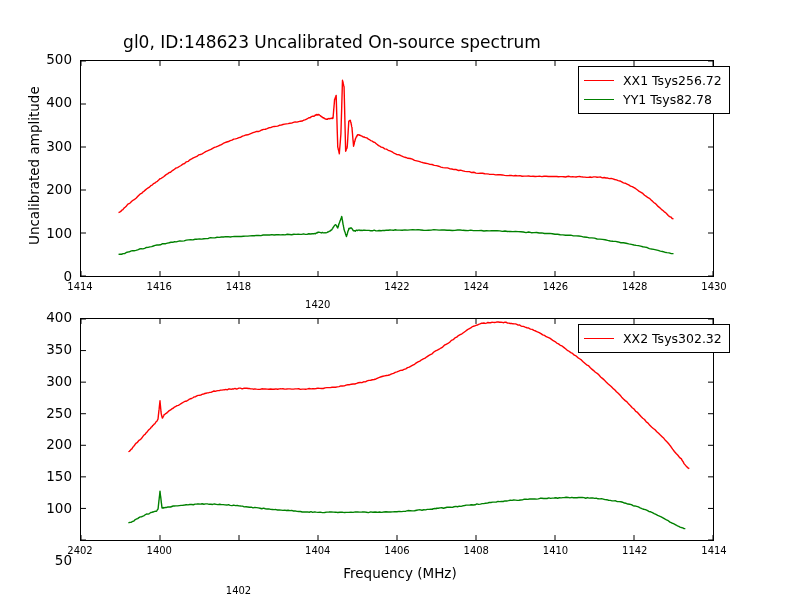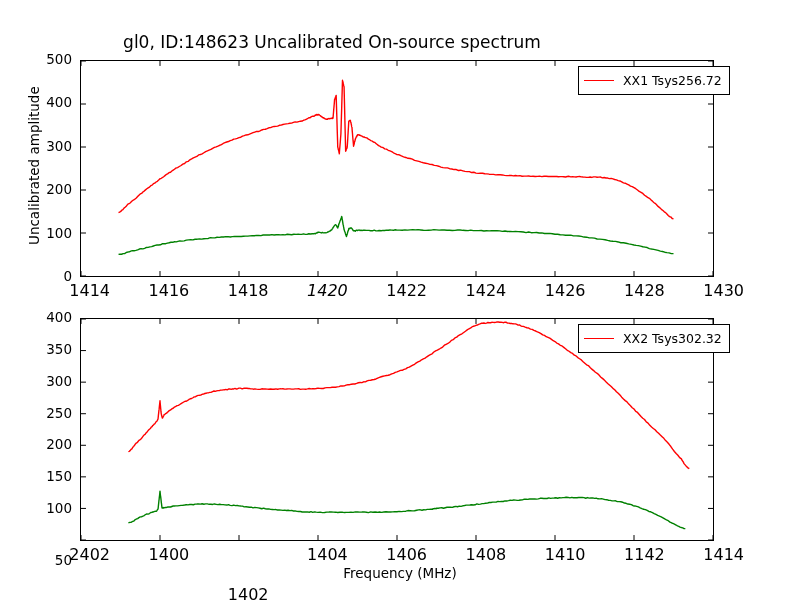--- a/index.html
+++ b/index.html
@@ -18,21 +18,21 @@
     font-size:17px;color:#000;letter-spacing:0px;
   }
   .ylabel{
     position:absolute;font-size:13.5px;color:#000;
     transform:rotate(-90deg);transform-origin:left top;white-space:nowrap;
   }
   #ylabel-top{left:26px;top:245px;}
   .xlabel{position:absolute;font-size:13.5px;color:#000;width:800px;text-align:center;left:0;top:565px;}
   .ytick{position:absolute;right:0;font-size:13.5px;color:#000000;text-align:right;
          width:44px;transform:translateY(-9px);}
-  .xtick{position:absolute;font-size:16px;color:#000;text-align:right;
+  .xtick{position:absolute;font-size:10px;color:#000;text-align:center;
          width:60px;transform:translateX(-30px);}
   .ticklayer{position:absolute;left:0;top:0;width:800px;height:600px;pointer-events:none;}
   .legend{
     position:absolute;box-sizing:border-box;border:1px solid #000;background:#fff;
     padding:4px 7px 4px 5px;
   }
   #legend-top{left:578px;top:66px;}
   #legend-bottom{left:578px;top:324px;}
   .legend-row{display:flex;align-items:center;height:19px;}
   .legend-line{width:30px;height:0;border-top:1.6px solid #000;margin-right:9px;}
@@ -123,21 +123,21 @@
         <line y1="0" y2="0" x1="634" x2="629" stroke="#000" stroke-width="1"></line>
         <path d="M47.55 133.96L48.43 133.49L49.31 132.81L50.19 131.55L51.07 131.00L51.95 129.40L52.83 128.54L53.71 127.44L54.59 126.12L55.48 125.14L56.36 124.83L57.24 123.59L58.12 122.50L59.00 121.95L59.88 121.30L60.76 120.38L61.64 119.18L62.52 117.97L63.40 116.88L64.28 116.46L65.16 115.11L66.04 114.25L66.92 113.10L67.80 112.06L68.68 111.21L69.56 110.51L70.44 109.09L71.32 108.61L71.99 107.33L72.65 107.05L73.31 106.16L73.97 105.77L74.63 104.84L75.29 103.65L75.95 103.23L76.61 102.27L77.27 100.96L77.49 98.72L77.71 96.51L77.93 94.69L78.15 92.41L78.37 91.00L78.59 88.60L78.81 86.61L79.03 84.60L79.25 82.44L79.38 84.26L79.51 85.68L79.65 87.14L79.78 88.26L79.91 90.16L80.04 90.96L80.17 93.07L80.31 93.92L80.44 95.37L80.57 95.77L80.70 96.51L80.83 97.29L80.97 97.19L81.10 98.17L81.23 98.93L81.36 99.17L81.50 99.39L81.63 100.07L81.80 99.76L81.98 99.62L82.16 99.01L82.33 98.58L82.51 98.52L82.68 98.23L82.86 97.75L83.04 97.57L83.21 96.72L84.09 96.16L84.97 95.52L85.85 95.06L86.73 94.05L87.62 93.55L88.50 92.36L89.38 92.06L90.26 91.46L91.14 90.61L92.46 90.05L93.78 88.82L95.10 88.16L96.42 87.39L97.74 87.11L99.06 86.28L100.38 85.41L101.70 84.54L103.02 83.76L104.35 83.05L105.67 83.02L106.99 82.18L108.31 81.16L109.63 80.51L110.95 80.20L112.27 79.44L113.59 78.54L114.91 78.40L116.23 77.58L117.55 77.08L118.88 76.99L120.20 76.80L121.52 75.94L122.84 75.76L124.16 75.18L125.48 74.89L126.80 74.58L128.12 74.36L129.44 74.08L130.76 73.89L132.08 73.25L133.40 72.63L134.73 73.03L136.05 72.52L137.37 72.24L138.69 72.28L140.01 71.73L141.33 71.80L142.65 71.56L143.97 71.44L145.29 70.97L146.61 71.43L147.93 70.68L149.25 70.57L150.57 70.98L151.90 70.45L153.22 70.58L154.54 70.10L155.86 70.66L157.18 70.35L158.50 69.80L159.82 69.78L161.14 70.35L162.46 70.37L163.78 69.74L165.10 69.83L166.43 69.90L167.75 70.08L169.07 70.18L170.39 70.56L171.71 70.48L173.03 70.84L174.35 70.51L176.11 70.77L177.87 70.98L179.63 71.05L181.39 70.44L183.16 70.68L184.92 70.61L186.68 70.79L188.44 70.88L190.20 70.60L191.96 70.94L193.72 70.93L195.48 70.49L197.24 70.90L199.01 70.48L200.77 70.45L202.53 70.35L204.29 70.81L206.05 70.67L207.81 70.49L209.57 70.54L211.33 70.78L213.09 70.78L214.86 70.55L216.62 70.53L218.38 70.40L220.14 71.06L221.90 70.81L223.66 70.71L225.42 70.85L227.18 70.57L228.94 70.15L230.71 70.48L232.47 70.39L234.23 70.44L235.99 70.11L237.75 69.70L239.51 69.96L241.27 70.12L243.03 70.12L244.79 69.47L246.56 69.30L248.32 69.29L250.08 69.22L251.84 68.87L253.60 68.77L255.36 68.85L257.12 68.49L258.88 68.20L260.64 67.50L262.41 67.62L264.17 67.53L265.93 66.78L267.69 66.38L269.45 66.28L271.21 65.82L272.97 65.54L274.73 65.57L276.49 64.98L278.26 64.31L280.02 64.07L281.78 64.26L283.54 63.38L285.30 63.42L287.06 62.48L288.82 61.90L290.58 61.76L292.34 61.31L294.11 61.07L295.87 60.51L297.63 59.58L299.39 58.93L301.15 58.28L302.91 57.74L304.67 57.33L306.43 56.98L308.19 56.73L309.96 56.24L311.72 55.31L313.48 54.80L315.24 53.81L317.00 53.41L318.76 52.66L320.52 51.84L322.28 51.72L324.04 50.89L325.81 50.26L327.57 49.04L329.33 48.63L331.09 47.59L332.85 46.64L334.61 45.69L336.37 44.29L338.13 43.25L339.89 42.50L341.66 41.18L343.42 40.28L345.18 39.47L346.94 38.16L348.70 36.92L350.46 35.95L352.22 35.09L353.98 33.27L355.74 32.13L357.51 31.48L359.27 30.50L361.03 29.30L362.79 28.29L364.55 26.47L366.31 25.54L368.07 24.70L369.83 23.47L371.59 21.57L373.36 20.90L375.12 19.16L376.88 18.38L378.64 16.73L380.40 15.83L382.16 14.94L383.92 13.60L385.68 12.32L387.44 11.02L389.21 9.88L390.97 9.02L392.73 7.64L394.49 7.10L396.25 6.43L397.57 6.09L398.89 5.45L400.21 4.99L401.53 4.35L402.85 4.32L404.18 4.05L405.50 4.49L406.82 4.16L408.14 3.53L409.46 3.81L410.78 3.80L412.10 3.32L413.42 3.46L414.74 3.52L416.06 3.41L417.38 2.94L418.70 3.00L420.02 3.26L421.35 3.23L422.67 3.45L423.99 3.77L425.31 3.21L426.63 3.32L427.95 4.11L429.27 4.11L430.59 4.55L431.91 4.41L433.23 4.84L434.55 4.90L435.88 4.92L437.20 5.42L438.52 6.15L439.84 5.92L441.16 6.83L442.48 7.47L443.80 7.44L445.56 8.18L447.32 8.81L449.08 9.11L450.84 10.25L452.61 10.50L454.37 11.54L456.13 12.14L457.89 12.99L459.65 13.67L461.41 14.73L463.17 16.04L464.93 16.52L466.69 17.86L468.46 18.56L470.22 19.35L471.98 20.53L473.74 21.91L475.50 22.79L477.26 24.28L479.02 25.07L480.78 26.54L482.54 27.17L484.31 28.63L486.07 30.06L487.83 31.58L489.59 32.56L491.35 33.94L493.11 34.73L494.87 36.55L496.63 37.28L498.39 38.95L500.16 40.13L501.92 41.31L503.68 43.08L505.44 44.65L507.20 46.18L508.96 47.02L510.72 48.88L512.48 50.60L514.24 52.06L516.01 53.76L517.77 54.81L519.53 56.36L521.29 58.51L523.05 59.94L524.81 61.43L526.57 63.34L528.33 65.00L530.09 66.58L531.86 68.17L533.62 69.98L535.38 71.34L537.14 73.38L538.90 74.87L540.66 76.73L542.42 78.88L544.18 80.73L545.94 82.36L547.71 83.68L549.47 85.88L551.23 87.51L552.99 89.49L554.75 90.85L556.51 93.23L558.27 94.31L560.03 96.35L561.79 98.34L563.56 100.09L565.32 101.42L567.08 103.86L568.84 104.99L570.60 107.33L572.36 109.05L574.12 110.43L575.88 111.80L577.64 113.75L579.41 115.34L581.17 117.14L582.93 118.82L584.69 120.44L586.45 122.69L588.21 124.38L589.97 126.45L591.73 128.69L593.49 131.32L595.26 133.66L597.02 135.67L598.78 137.50L600.54 139.95L602.30 141.14L603.18 142.96L604.06 144.09L604.94 145.95L605.82 146.97L606.70 147.97L607.58 148.80L608.46 149.98L609.34 150.44L610.23 151.00" fill="none" stroke="#ff0000" stroke-width="1.4" stroke-linejoin="round"></path>
         <path d="M47.55 205.73L48.87 205.24L50.19 205.18L51.51 204.35L52.83 203.98L54.15 202.59L55.48 201.83L56.80 201.40L58.12 200.41L59.44 199.70L60.76 199.53L62.08 198.99L63.40 198.31L64.72 197.32L66.04 196.73L67.36 196.87L68.68 196.29L70.00 195.30L71.32 195.16L71.99 194.65L72.65 194.70L73.31 194.33L73.97 194.06L74.63 193.95L75.29 194.07L75.95 193.79L76.61 192.44L77.27 191.81L77.49 190.08L77.71 187.82L77.93 185.74L78.15 183.60L78.37 181.93L78.59 179.70L78.81 178.08L79.03 175.85L79.25 173.67L79.47 176.00L79.69 177.88L79.91 179.18L80.13 180.99L80.35 182.99L80.57 185.23L80.79 186.60L81.01 188.61L81.23 190.46L81.45 190.84L81.67 190.63L81.89 190.75L82.11 190.79L82.33 190.12L82.55 190.56L82.77 190.72L82.99 190.32L83.21 190.61L84.53 190.22L85.85 190.15L87.18 189.72L88.50 189.52L89.82 189.72L91.14 189.19L92.46 188.72L93.78 188.71L95.10 188.61L96.86 188.55L98.62 188.30L100.38 188.07L102.14 187.99L103.91 187.74L105.67 187.45L107.43 187.57L109.19 187.15L110.95 187.18L112.71 187.43L114.47 186.75L116.23 186.73L117.99 186.56L119.76 186.78L121.52 186.40L123.28 186.89L125.04 186.60L126.80 186.57L128.56 186.98L130.32 186.91L132.08 187.12L133.84 186.62L135.61 186.99L137.37 187.33L139.13 186.95L140.89 187.31L142.65 187.26L144.41 187.57L146.17 187.74L147.93 187.40L149.69 188.10L151.46 188.26L153.22 187.75L154.98 188.26L156.74 188.16L158.50 188.51L160.26 188.71L162.02 188.77L163.78 189.56L165.54 189.44L167.31 189.65L169.07 189.98L170.83 189.90L172.59 190.53L174.35 190.12L176.11 190.32L177.87 190.60L179.63 190.95L181.39 191.45L183.16 190.88L184.92 191.47L186.68 191.66L188.44 191.66L190.20 192.14L191.96 192.23L193.72 192.32L195.48 192.28L197.24 192.71L199.01 192.62L200.77 192.80L202.53 193.16L204.29 192.90L206.05 193.25L207.81 193.03L209.57 193.33L211.33 193.19L213.09 193.74L214.86 193.66L216.62 194.06L218.38 194.21L220.14 194.21L221.90 194.72L223.66 194.70L225.42 194.59L227.18 194.68L228.94 195.01L230.71 194.41L232.47 195.18L234.23 194.60L235.99 194.92L237.75 195.18L239.95 194.94L242.15 195.39L244.35 195.28L246.56 194.84L248.76 194.81L250.96 194.62L253.16 194.89L255.36 194.93L257.56 195.24L259.76 195.03L261.97 194.87L264.17 195.31L266.37 195.14L268.57 195.07L270.77 195.03L272.97 195.17L275.17 194.65L277.38 194.69L279.58 194.87L281.78 194.81L283.98 194.63L286.18 194.95L288.38 195.39L290.58 194.68L292.78 194.98L294.99 194.81L297.19 195.06L299.39 194.72L301.59 195.08L303.79 194.76L305.99 194.52L308.19 194.73L310.40 194.75L312.60 194.67L314.80 194.42L317.00 194.48L319.20 194.12L321.40 194.33L323.60 194.14L325.81 193.93L328.01 193.30L330.21 193.42L332.41 193.63L334.61 193.48L336.81 192.94L338.57 192.65L340.33 192.53L342.10 192.95L343.86 192.49L345.62 192.60L347.38 192.09L349.14 192.07L350.90 191.83L352.66 192.01L353.10 191.52L353.54 191.44L353.98 191.49L354.42 191.31L354.86 191.05L355.30 191.48L355.74 191.23L356.18 191.44L356.63 190.82L358.39 190.95L360.15 190.63L361.91 190.47L363.67 191.00L365.43 190.46L367.19 190.00L368.95 189.90L370.71 189.85L372.48 190.03L374.24 189.43L376.00 189.10L377.76 189.44L379.52 188.80L381.28 189.08L383.04 188.50L384.80 188.22L386.56 187.85L388.32 187.83L390.09 187.70L391.85 187.43L393.61 187.68L395.37 187.48L397.13 186.55L398.89 187.07L400.65 186.75L402.41 186.35L404.18 186.33L405.94 185.85L407.70 185.81L409.46 185.18L411.22 185.19L412.98 184.74L414.74 184.74L416.50 184.75L418.26 184.00L420.02 184.22L421.79 184.09L423.55 184.16L425.31 183.55L427.07 183.67L428.83 183.32L430.59 182.92L432.35 183.06L434.11 182.67L435.88 182.81L437.64 183.02L439.40 182.92L441.16 182.67L442.92 182.47L444.68 181.83L446.44 181.83L448.20 182.04L449.96 181.63L451.73 181.61L453.49 181.66L455.25 181.56L457.01 181.71L458.77 181.44L460.53 180.93L462.29 180.87L464.05 181.08L465.81 181.13L467.57 181.14L469.34 180.51L471.10 180.95L472.86 180.80L474.62 180.65L476.38 180.38L478.14 180.83L479.90 180.38L481.66 180.51L483.43 180.26L485.19 180.15L486.95 179.90L488.71 180.05L490.47 180.46L492.23 179.96L493.99 180.35L495.75 180.20L497.51 180.32L499.27 180.10L501.04 180.18L502.80 180.11L504.56 180.30L506.32 180.85L508.08 180.18L509.84 180.80L511.60 180.62L513.36 180.44L515.13 180.99L516.89 180.77L518.65 181.44L520.41 181.49L522.17 181.29L523.93 181.74L525.69 182.30L527.45 182.32L529.21 182.86L530.98 183.04L532.74 183.49L534.50 183.48L536.26 183.46L538.02 184.23L539.78 184.30L541.54 184.43L543.30 184.90L545.06 185.69L546.82 185.94L548.59 186.73L550.35 186.95L552.11 187.34L553.87 188.38L555.63 188.64L557.39 189.12L559.15 189.65L560.91 190.57L562.68 191.35L564.44 191.96L566.20 192.30L567.96 193.13L569.72 194.19L571.48 194.54L573.24 195.32L575.00 196.31L576.76 197.18L578.52 198.10L580.29 198.86L582.05 199.62L583.81 200.61L585.57 201.74L587.33 202.65L589.09 203.49L590.85 204.97L592.61 205.82L594.38 206.47L595.70 207.16L597.02 207.89L598.34 208.78L599.66 209.23L600.98 209.99L602.30 210.38L603.62 210.72L604.94 211.52L606.26 211.53" fill="none" stroke="#008000" stroke-width="1.4" stroke-linejoin="round"></path>
       </svg>
   </div>
 
   <div class="ticklayer" id="ticklabels">
       <div class="xtick" style="left: 80px; top: 281px;">1414</div>
       <div class="xtick" style="left: 159.25px; top: 281px;">1416</div>
       <div class="xtick" style="left: 238.5px; top: 281px;">1418</div>
-      <div class="xtick" style="left: 317.75px; top: 281px; font-style: italic;">1420</div>
+      <div class="xtick" style="left: 317.75px; top: 299px;">1420</div>
       <div class="xtick" style="left: 397px; top: 281px;">1422</div>
       <div class="xtick" style="left: 476.25px; top: 281px;">1424</div>
       <div class="xtick" style="left: 555.5px; top: 281px;">1426</div>
       <div class="xtick" style="left: 634.75px; top: 281px;">1428</div>
       <div class="xtick" style="left: 714px; top: 281px;">1430</div>
       <div class="ytick" style="left: 28px; top: 277px;">0</div>
       <div class="ytick" style="left: 28px; top: 233.6px;">100</div>
       <div class="ytick" style="left: 28px; top: 190.2px;">200</div>
       <div class="ytick" style="left: 28px; top: 146.8px;">300</div>
       <div class="ytick" style="left: 28px; top: 103.4px;">400</div>
@@ -159,20 +159,24 @@
       <div class="ytick" style="left: 28px; top: 381.714px;">300</div>
       <div class="ytick" style="left: 28px; top: 349.857px;">350</div>
       <div class="ytick" style="left: 28px; top: 318px;">400</div>
     </div>
 
   <div class="legend" id="legend-top">
       <div class="legend-row">
         <span class="legend-line" style="border-top-color: rgb(255, 0, 0);"></span>
         <span class="legend-text">XX1 Tsys256.72</span>
       </div>
+      <div class="legend-row">
+        <span class="legend-line" style="border-top-color: rgb(0, 128, 0);"></span>
+        <span class="legend-text">YY1 Tsys82.78</span>
+      </div>
     </div>
   <div class="legend" id="legend-bottom">
       <div class="legend-row">
         <span class="legend-line" style="border-top-color: rgb(255, 0, 0);"></span>
         <span class="legend-text">XX2 Tsys302.32</span>
       </div>
     </div>
 
 </div>
 

